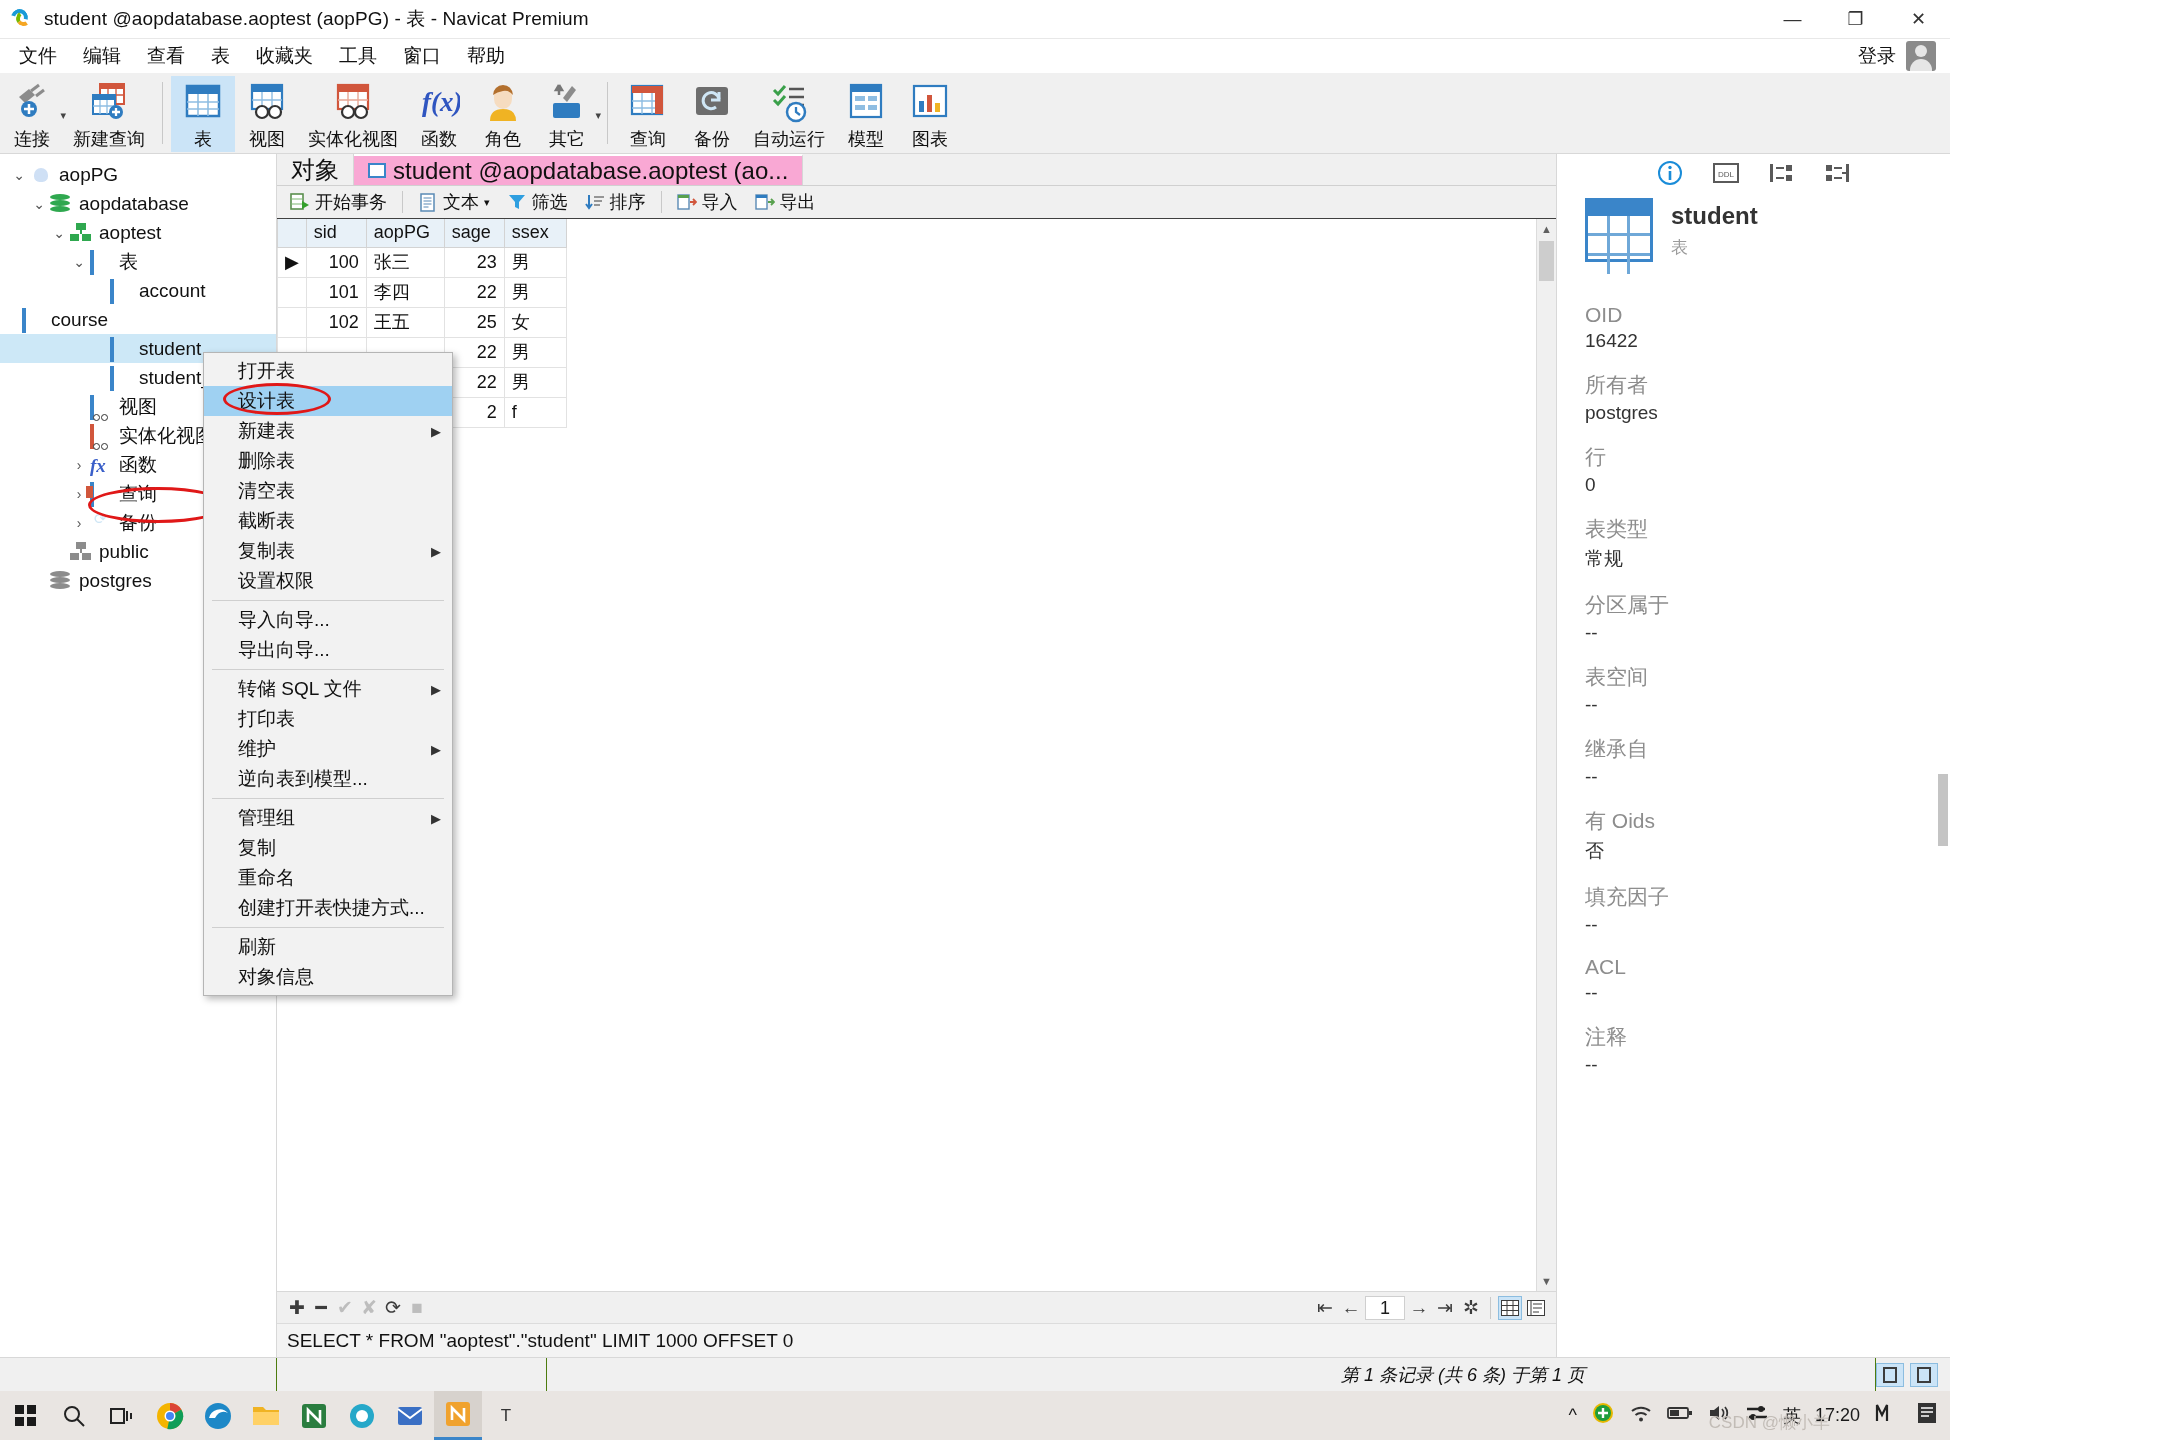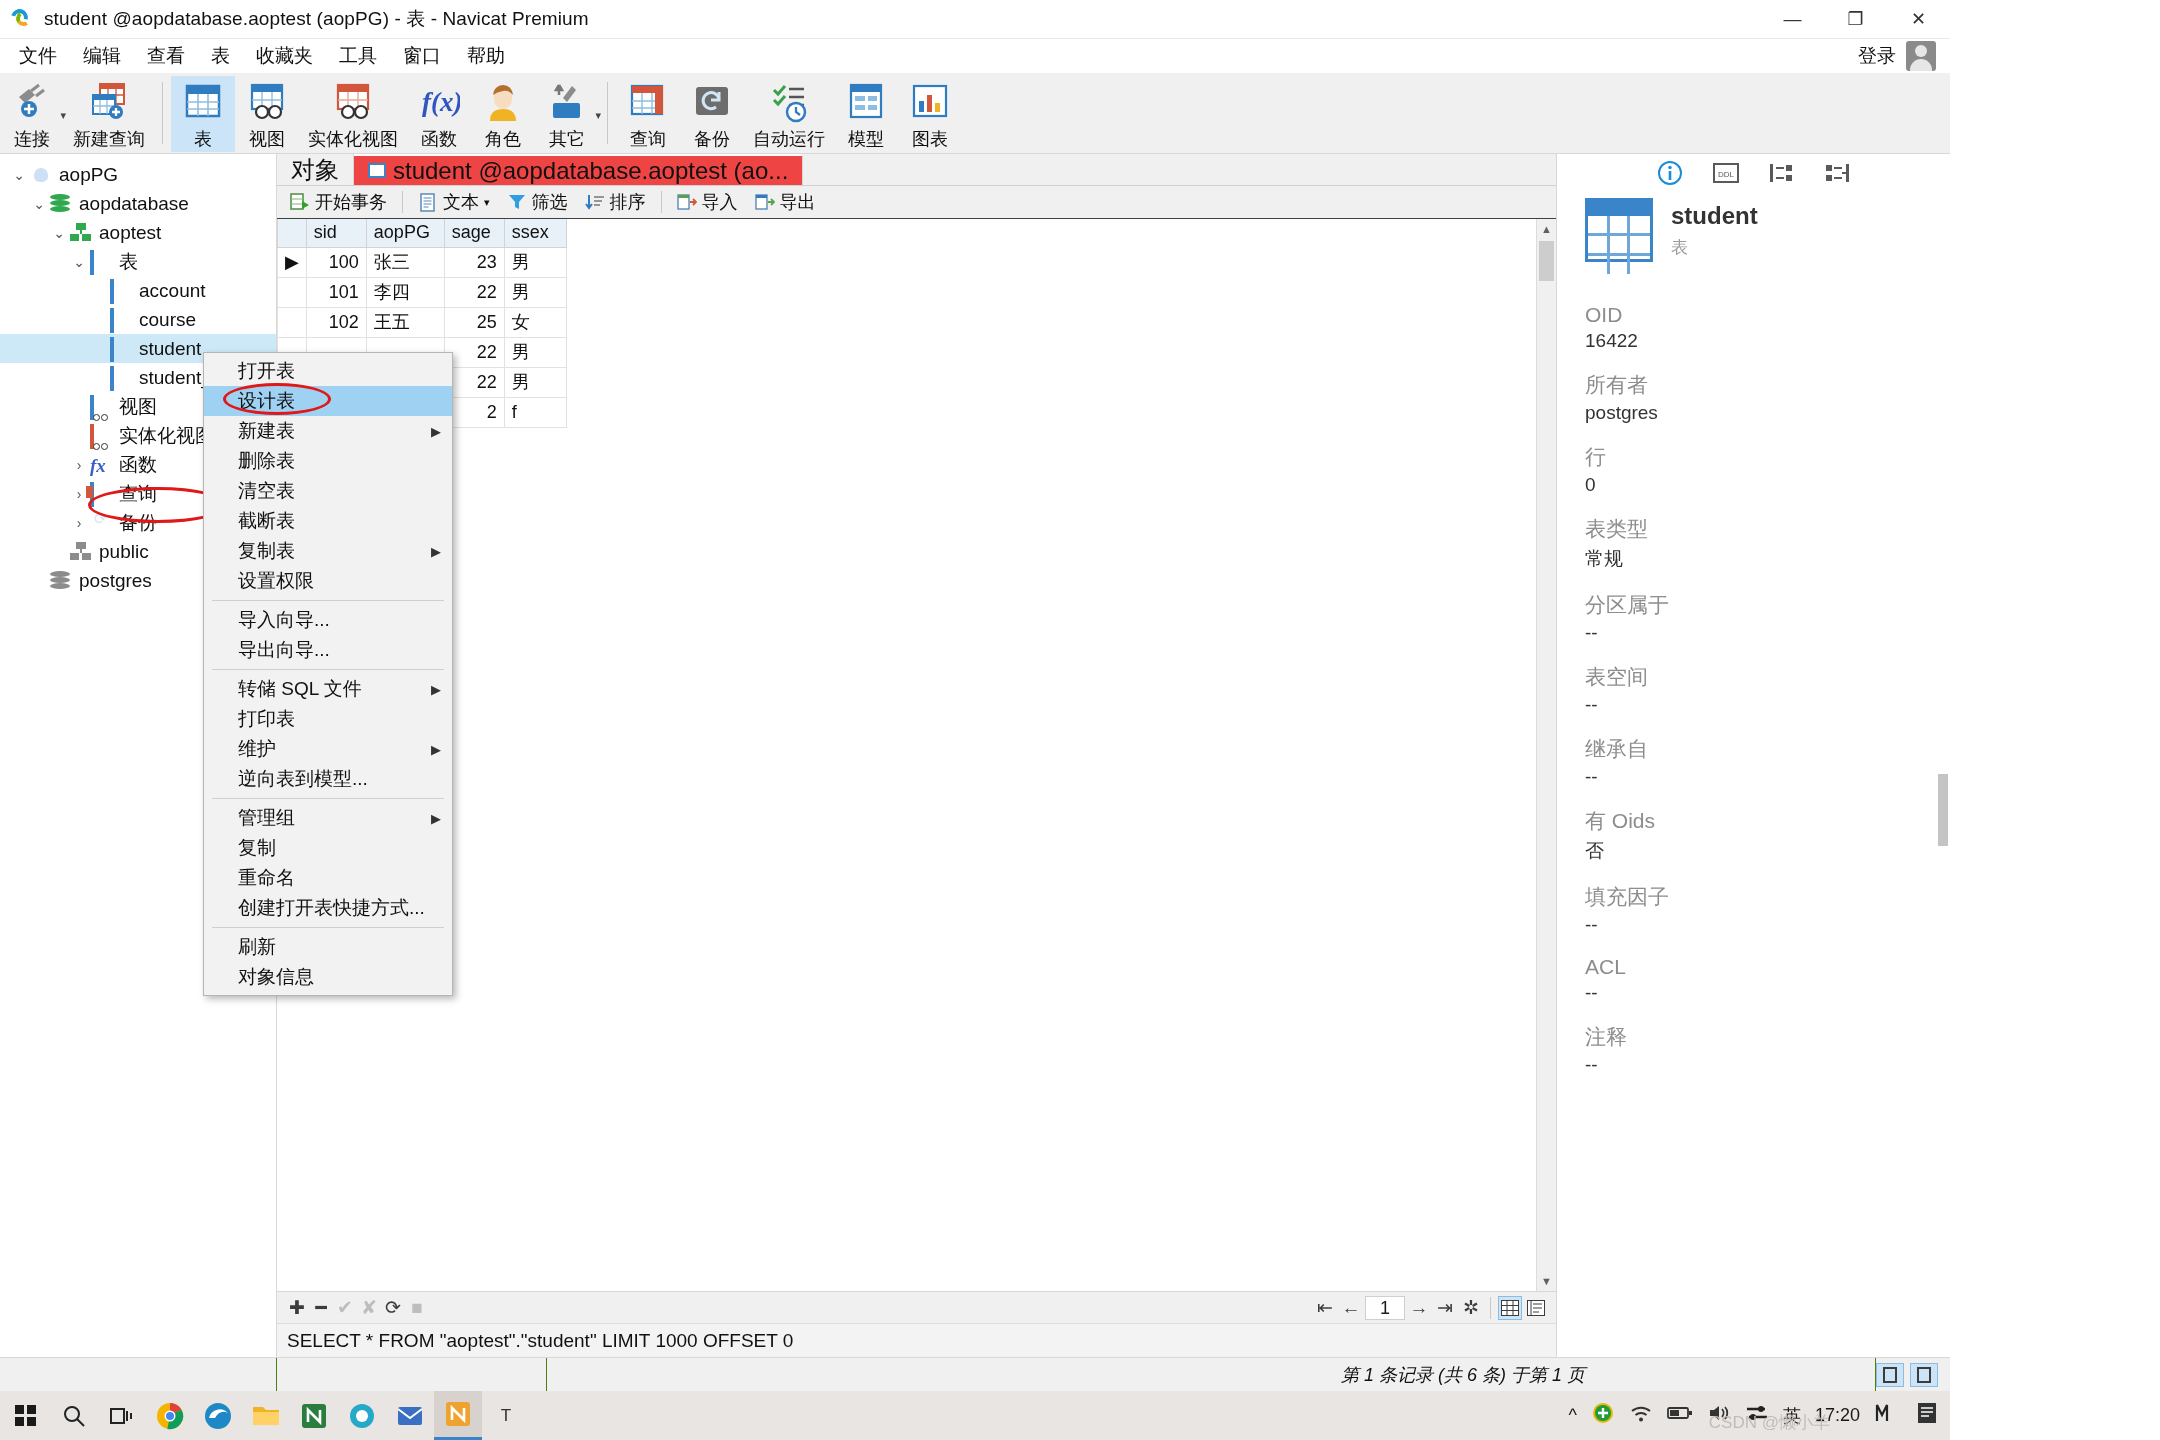--- a/index.html
+++ b/index.html
@@ -102,21 +102,21 @@
   .ico-backup { width:21px;height:18px;background:#6d6d6d;border-radius:2px;position:relative;}
   .ico-backup::after{content:"⟳";position:absolute;left:4px;top:-3px;color:#cfe6f5;font-size:15px;}
 
   
   .red-ellipse { position:absolute; border:3px solid #e01818; border-radius:50%; pointer-events:none; }
 
   
   .center { flex:1 1 auto; min-width:0; display:flex; flex-direction:column; background:#fff; }
   .tabstrip { height:32px; background:#f0f0f0; display:flex; align-items:stretch; border-bottom:1px solid #d0d0d0; flex:0 0 auto;}
   .tab { display:flex; align-items:center; gap:7px; padding:0 14px; font-size:24px; background:#f0f0f0; border-right:1px solid #d6d6d6; color:#111; cursor:default;}
-  .tab.active { background:#ef4444; border-top:2px solid #ffffff; }
+  .tab.active { background:#f9a8d4; border-top:2px solid #ffffff; }
   .tab .mini-tbl { width:18px;height:15px;border:2px solid #3a85c9;background:#fff;}
   .tab .mini-tbl .h{height:4px;background:#3a85c9;}
 
   .grid-toolbar {
     height:33px; background:#f0f0f0; display:flex; align-items:center; gap:3px;
     padding:0 6px; border-bottom:1px solid #404040; flex:0 0 auto;
   }
   .gt-btn { display:flex; align-items:center; gap:5px; padding:3px 7px; font-size:18px; color:#111; cursor:default;}
   .gt-sep { width:1px; height:22px; background:#c9c9c9; margin:0 5px;}
   .gt-ico { width:20px; height:19px; position:relative; flex:0 0 auto;}
@@ -420,21 +420,21 @@
           <div class="tree-row" style="padding-left: 68px;">
             <span class="tw">⌄</span>
             <span class="tree-ico"><span class="ico-tbl"><span class="h"></span><span class="g"></span></span></span>
             <span class="tlabel">表</span>
           </div>
           <div class="tree-row" style="padding-left: 88px;">
             <span class="tw"></span>
             <span class="tree-ico"><span class="ico-tbl"><span class="h"></span><span class="g"></span></span></span>
             <span class="tlabel">account</span>
           </div>
-          <div class="tree-row" style="padding-left: 88px;">
+          <div class="tree-row" style="">
             <span class="tw"></span>
             <span class="tree-ico"><span class="ico-tbl"><span class="h"></span><span class="g"></span></span></span>
             <span class="tlabel">course</span>
           </div>
           <div class="tree-row selected" style="padding-left: 88px;">
             <span class="tw"></span>
             <span class="tree-ico"><span class="ico-tbl"><span class="h"></span><span class="g"></span></span></span>
             <span class="tlabel">student</span>
           </div>
           <div class="tree-row" style="padding-left: 88px;">

